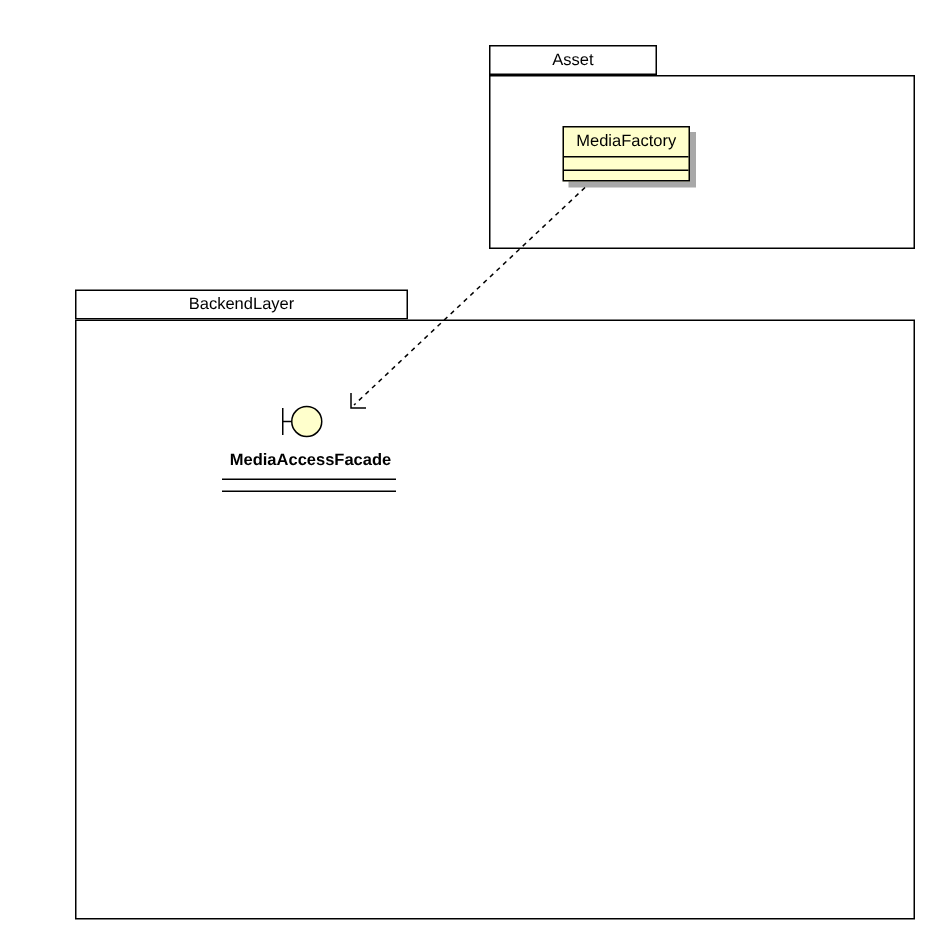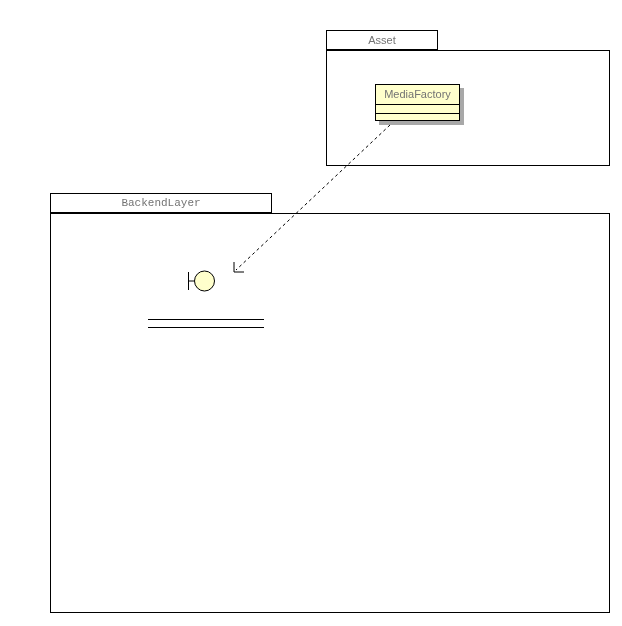--- a/index.html
+++ b/index.html
@@ -6,21 +6,21 @@
     margin: 0;
     padding: 0;
     background: #ffffff;
   }
   #canvas {
     position: relative;
     width: 622px;
     height: 626px;
     background: #ffffff;
     font-family: "Liberation Sans", sans-serif;
-    color: #737373;
+    color: #000000;
     overflow: hidden;
   }
   .abs { position: absolute; box-sizing: border-box; }
 
   
   .pkg-tab {
     border: 1px solid #000000;
     background: #ffffff;
     text-align: center;
     font-size: 11px;
@@ -79,31 +79,32 @@
 </head>
 <body>
 
 <div id="canvas" style="background-color: rgb(255, 255, 255);">
 
   <div class="abs pkg-tab" style="left:326px; top:30px; width:112px; height:20px;">
     <span>Asset</span>
   </div>
   <div class="abs pkg-body" style="left:326px; top:50px; width:284px; height:116px;"></div>
 
-  <div class="abs pkg-tab" style="left:50px; top:193px; width:222px; height:20px;font-family:Liberation Mono, monospace;">
+  <div class="abs pkg-tab" style="left:50px; top:193px; width:222px; height:20px;">
     <span>BackendLayer</span>
   </div>
   <div class="abs pkg-body" style="left:50px; top:213px; width:560px; height:400px;"></div>
 
   <div class="abs uml-class" style="left: 375px; top: 84px; width: 85px; height: 37px; background-color: rgb(255, 255, 204);">
     <div class="cls-title">MediaFactory</div>
     <div class="cls-comp"></div>
     <div class="cls-comp"></div>
   </div>
 
+  <div class="abs iface-label" style="left:137px; top:301px; width:140px;">MediaAccessFacade</div>
   <div class="abs iface-underline" style="left:148px; top:319px; width:116px;"></div>
   <div class="abs iface-underline" style="left:148px; top:327px; width:116px;"></div>
 
   <svg id="overlay-svg" width="622" height="626" viewBox="0 0 622 626">
 
     <line x1="390" y1="125" x2="236" y2="270" stroke="#000000" stroke-width="1" stroke-dasharray="3,3"></line>
 
     <polyline points="234,262 234,272 244,272" fill="none" stroke="#000000" stroke-width="1"></polyline>
 
     <line x1="188.5" y1="272" x2="188.5" y2="290" stroke="#000000" stroke-width="1"></line>

